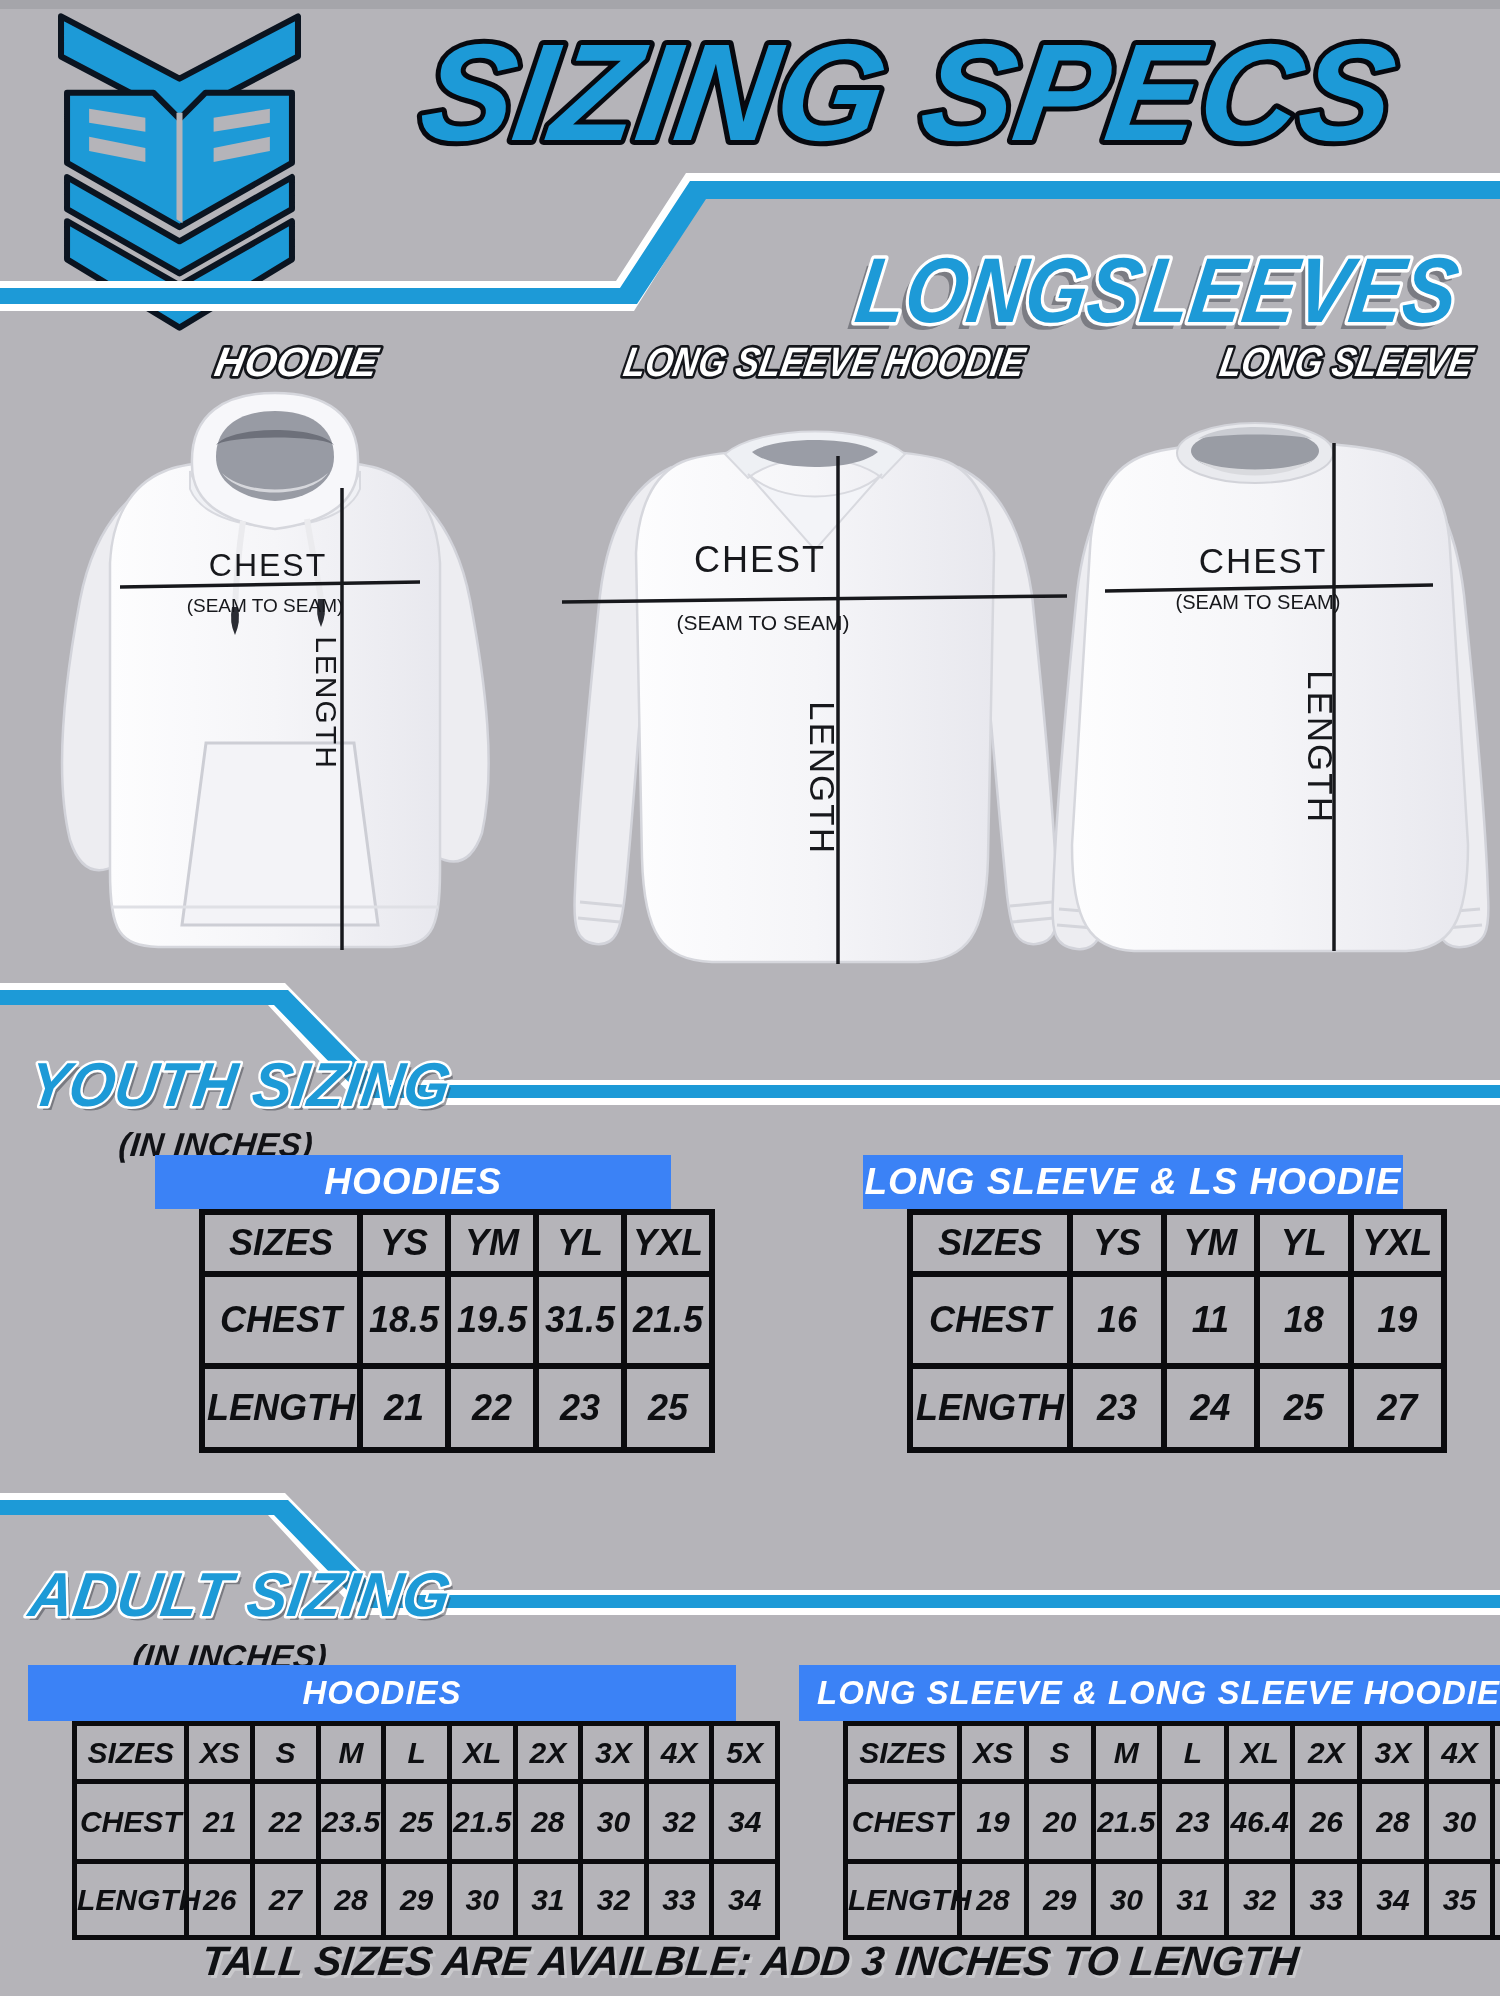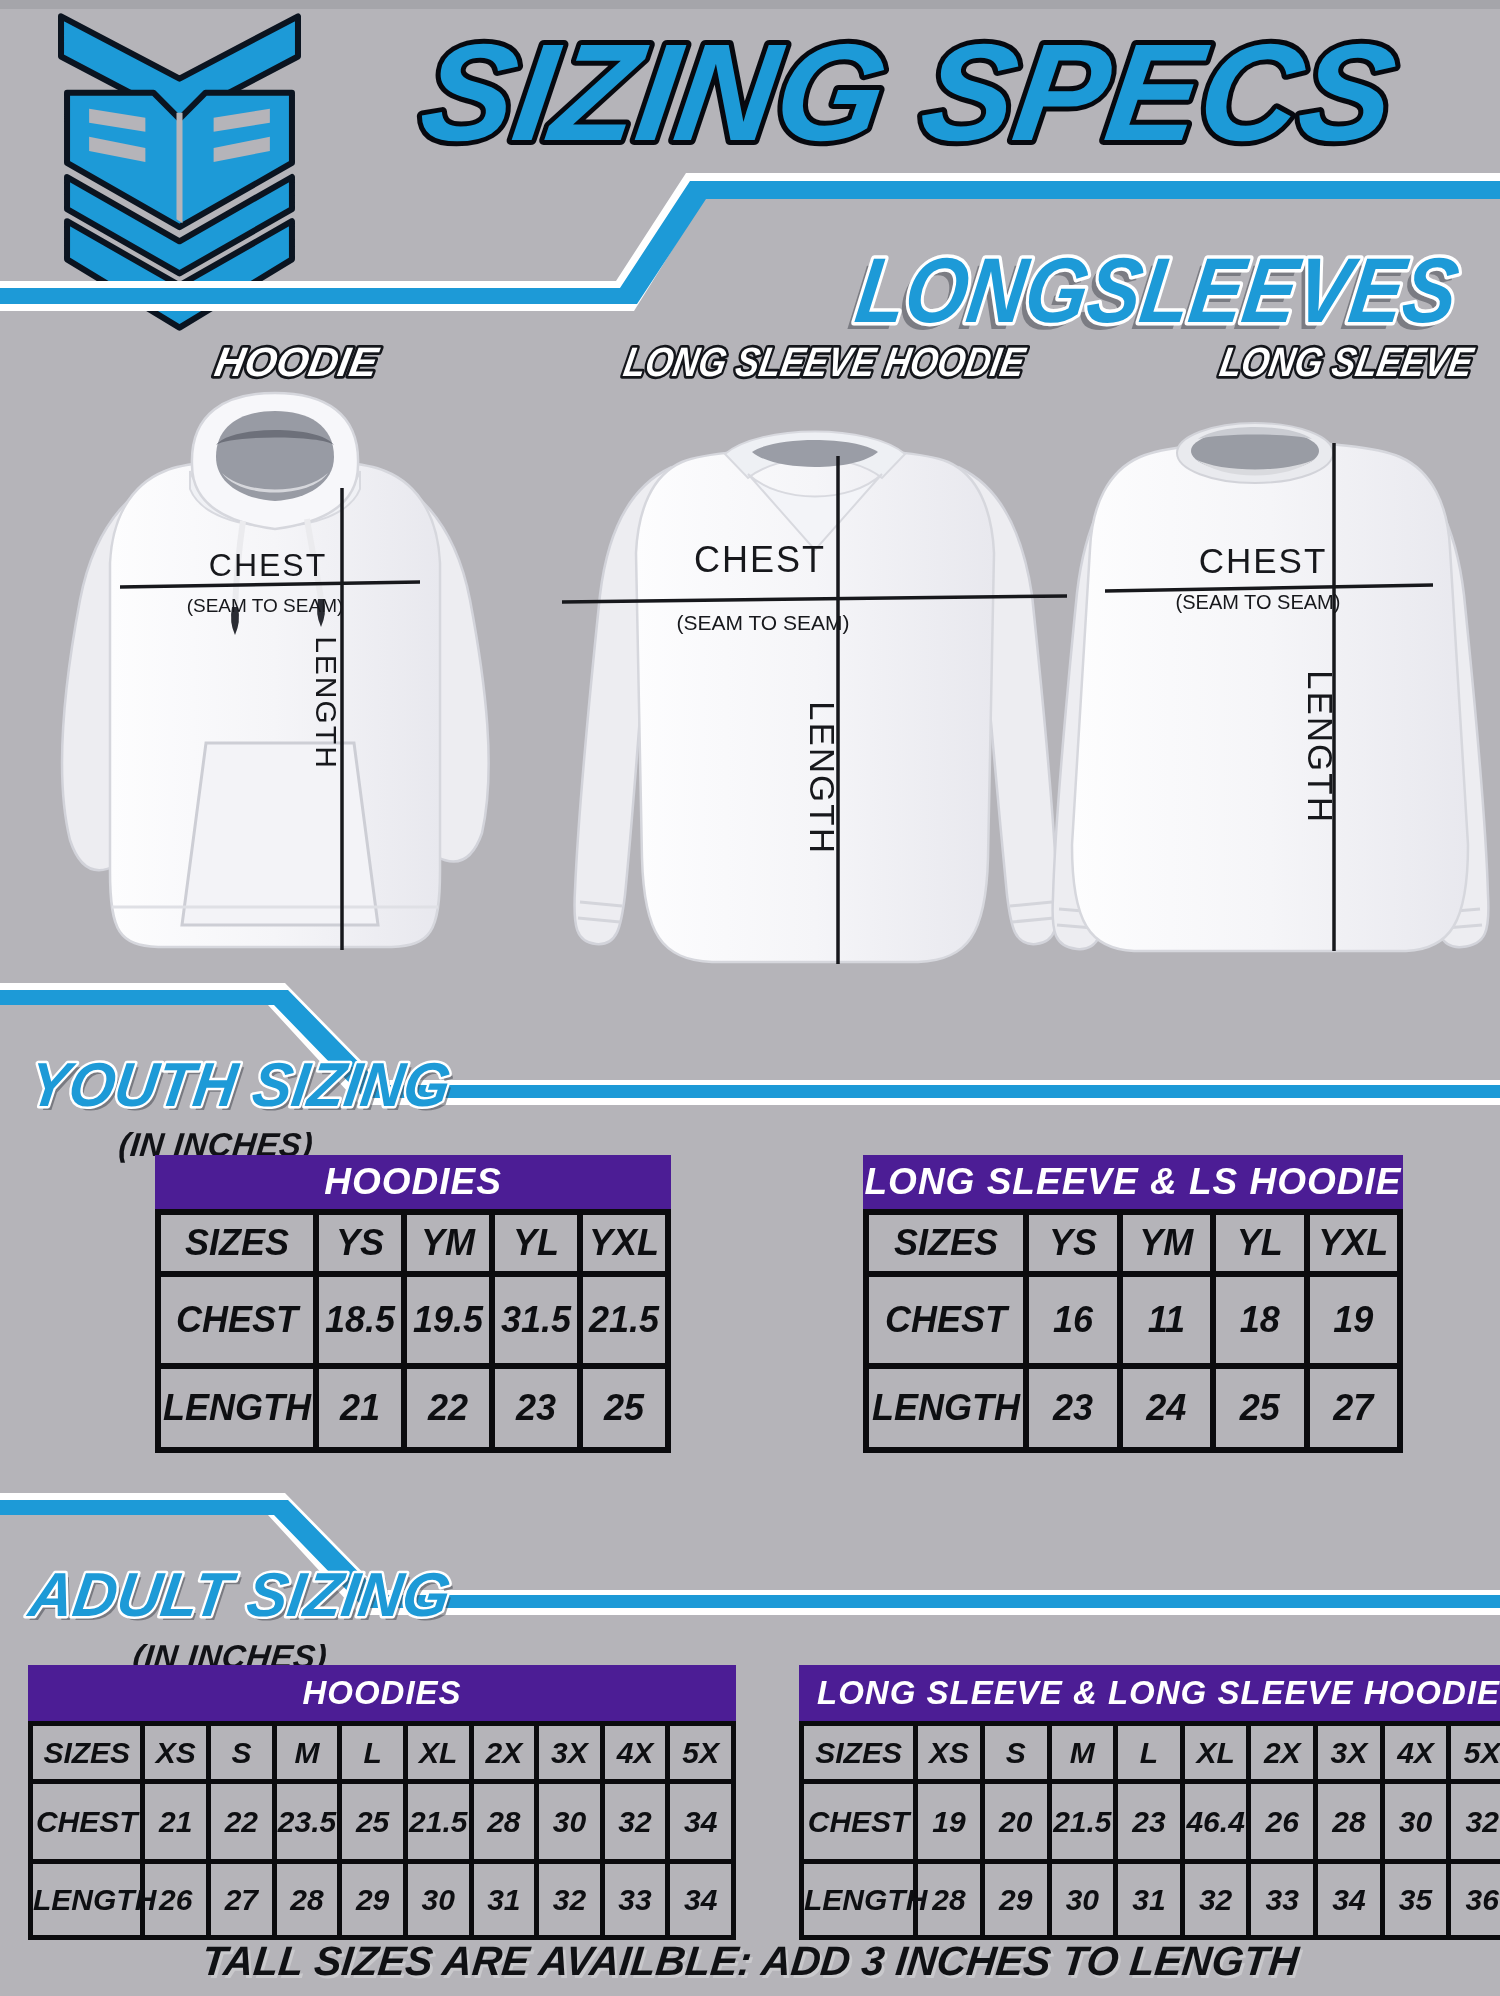--- a/index.html
+++ b/index.html
@@ -18,24 +18,24 @@
   
   .inches{
     position:absolute;width:340px;text-align:center;
     font-size:33px;font-weight:800;font-style:italic;color:#111216;
     letter-spacing:.5px;transform:skewX(-6deg);
   }
 
   
   .spec{position:absolute;}
   .spec .banner{
-    background:#4c1d95;color:#ffffff;text-align:center;
+    background:#3b82f6;color:#ffffff;text-align:center;
     font-weight:bold;font-style:italic;letter-spacing:1px;
   }
-  .spec table{width:100%;border-collapse:collapse;table-layout:fixed;}
+  .spec table{width:100%;border-collapse:collapse;table-layout:fixed;margin-left:44px;}
   .spec td{
     border:6px solid #0b0b0e;text-align:center;vertical-align:middle;
     font-weight:bold;font-style:italic;color:#0e0f12;padding:0;
   }
   .youth .banner{height:54px;line-height:54px;font-size:37px;}
   .youth td{font-size:36px;}
   .youth tr.r0{height:62px;}
   .youth tr.r1{height:92px;}
   .youth tr.r2{height:84px;}
   .adult .banner{height:56px;line-height:56px;font-size:33px;}

